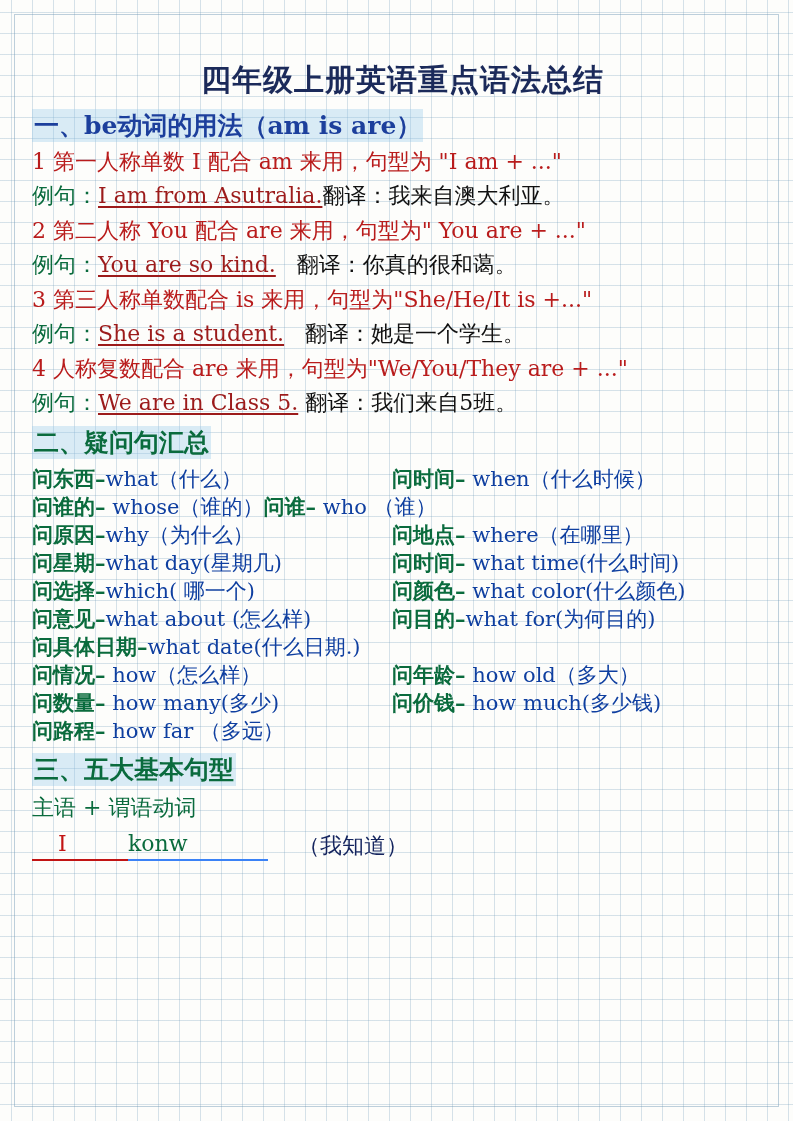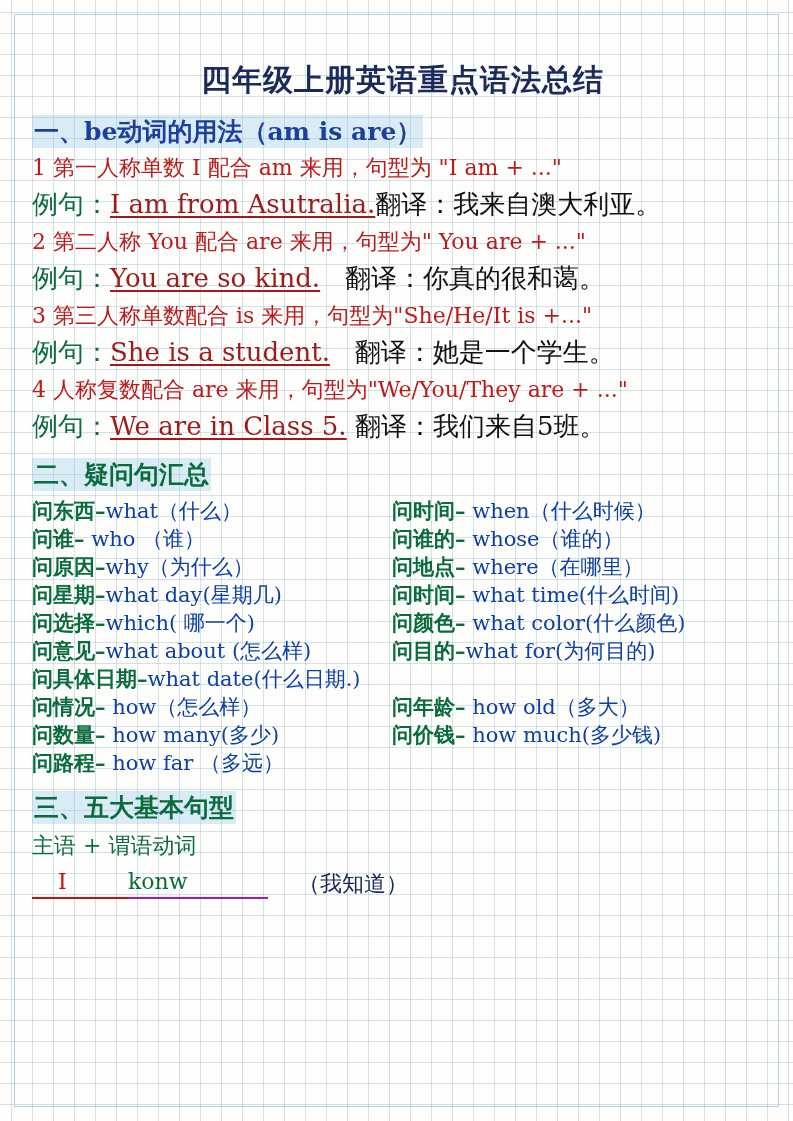--- a/index.html
+++ b/index.html
@@ -50,36 +50,36 @@
     font-weight: bold;
     color: #1b2a5a;
     margin-top: 52px;
     letter-spacing: 1px;
     font-family: "DejaVu Serif", "Liberation Serif", serif;
   }
   .sec-head {
     font-size: 25px;
     color: #1c3f9c;
     font-weight: bold;
-    margin-top: 14px;
+    margin-top: 8px;
     display: inline-block;
     background: rgba(150,200,235,0.35);
     padding: 0 2px;
     font-family: "DejaVu Serif", "Liberation Serif", serif;
   }
   .sec-head.green { color: #0a6b3d; }
   .line {
     font-size: 22px;
     color: #b91c1c;
     margin-top: 5px;
     white-space: nowrap;
     font-family: "DejaVu Serif", "Liberation Serif", serif;
   }
   .ex-line {
-    font-size: 26px;
+    font-size: 22px;
     margin-top: 4px;
     white-space: nowrap;
     font-family: "DejaVu Serif", "Liberation Serif", serif;
   }
   .lbl-green { color: #0a6b3d; }
   .red-underline {
     color: #9c1b1b;
     text-decoration: underline;
     text-decoration-color: #9c1b1b;
     text-underline-offset: 3px;
@@ -122,21 +122,21 @@
   .sv-i {
     color: #c21414;
     width: 96px;
     padding-left: 26px;
     box-sizing: border-box;
     border-bottom: 2px solid #c21414;
   }
   .sv-v {
     color: #0a6b3d;
     width: 140px;
-    border-bottom: 2px solid #a21caf;
+    border-bottom: 2px solid #3b82f6;
   }
   .sv-t {
     color: #14245e;
     padding-left: 30px;
   }
 </style>
 </head>
 <body>
 
 <div id="page">
@@ -173,22 +173,22 @@
 
   <div>
     <div class="sec-head green">二、疑问句汇总</div>
 
     <div class="q-grid">
       <div class="q-row">
         <div class="q-cell left"><span class="q-key">问东西–</span><span class="q-val">what（什么）</span></div>
         <div class="q-cell wide"><span class="q-key">问时间–</span><span class="q-val"> when（什么时候）</span></div>
       </div>
       <div class="q-row">
+        <div class="q-cell wide"><span class="q-key">问谁的–</span><span class="q-val"> whose（谁的）</span></div>
         <div class="q-cell left"><span class="q-key">问谁–</span><span class="q-val"> who （谁）</span></div>
-        <div class="q-cell wide"><span class="q-key">问谁的–</span><span class="q-val"> whose（谁的）</span></div>
       </div>
       <div class="q-row">
         <div class="q-cell left"><span class="q-key">问原因–</span><span class="q-val">why（为什么）</span></div>
         <div class="q-cell wide"><span class="q-key">问地点–</span><span class="q-val"> where（在哪里）</span></div>
       </div>
       <div class="q-row">
         <div class="q-cell left"><span class="q-key">问星期–</span><span class="q-val">what day(星期几)</span></div>
         <div class="q-cell wide"><span class="q-key">问时间–</span><span class="q-val"> what time(什么时间)</span></div>
       </div>
       <div class="q-row">

